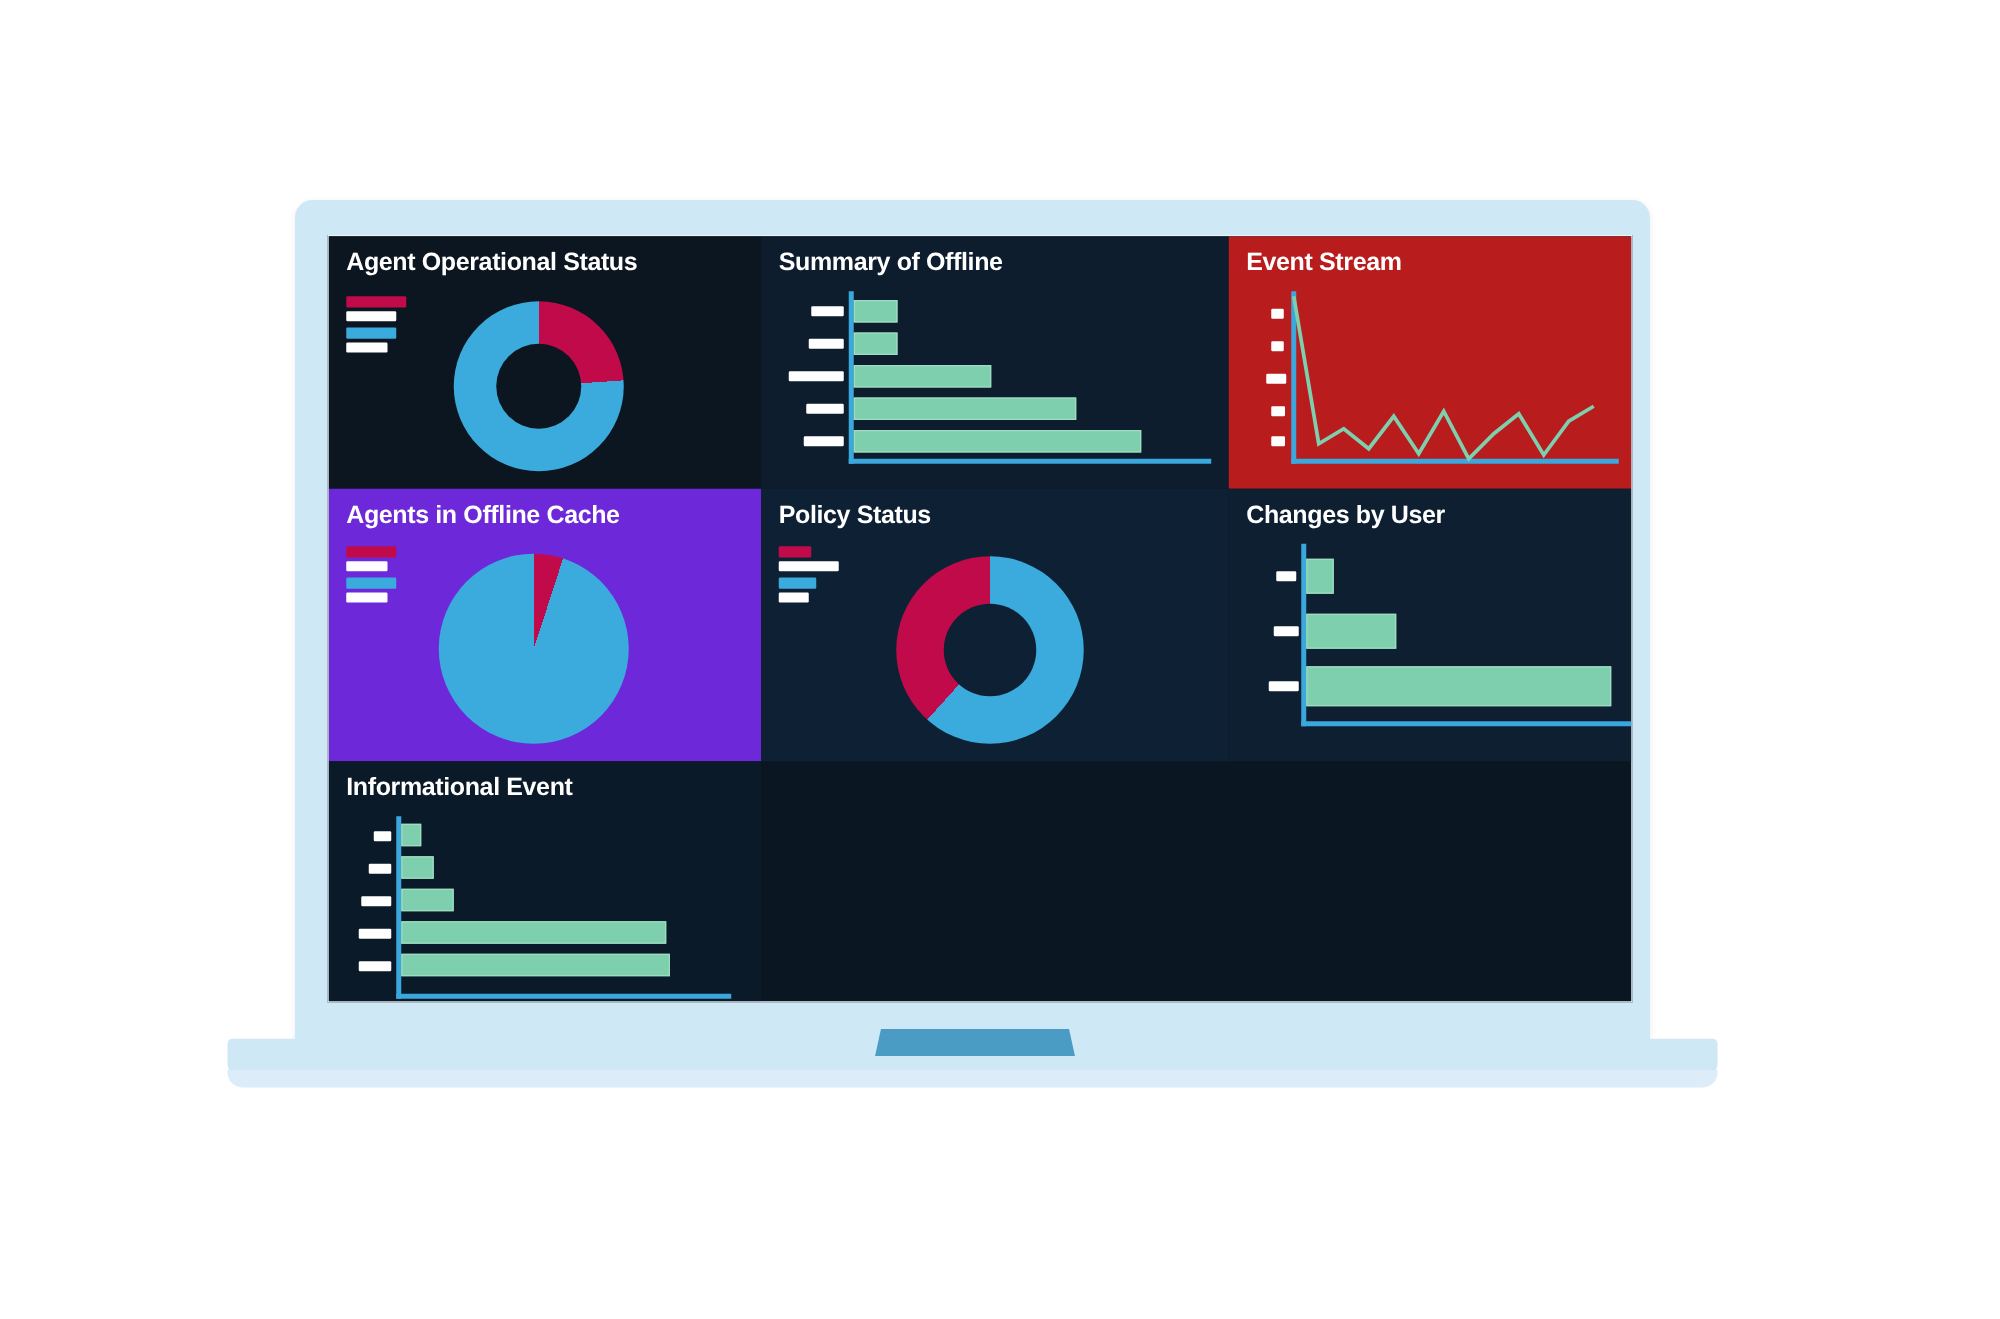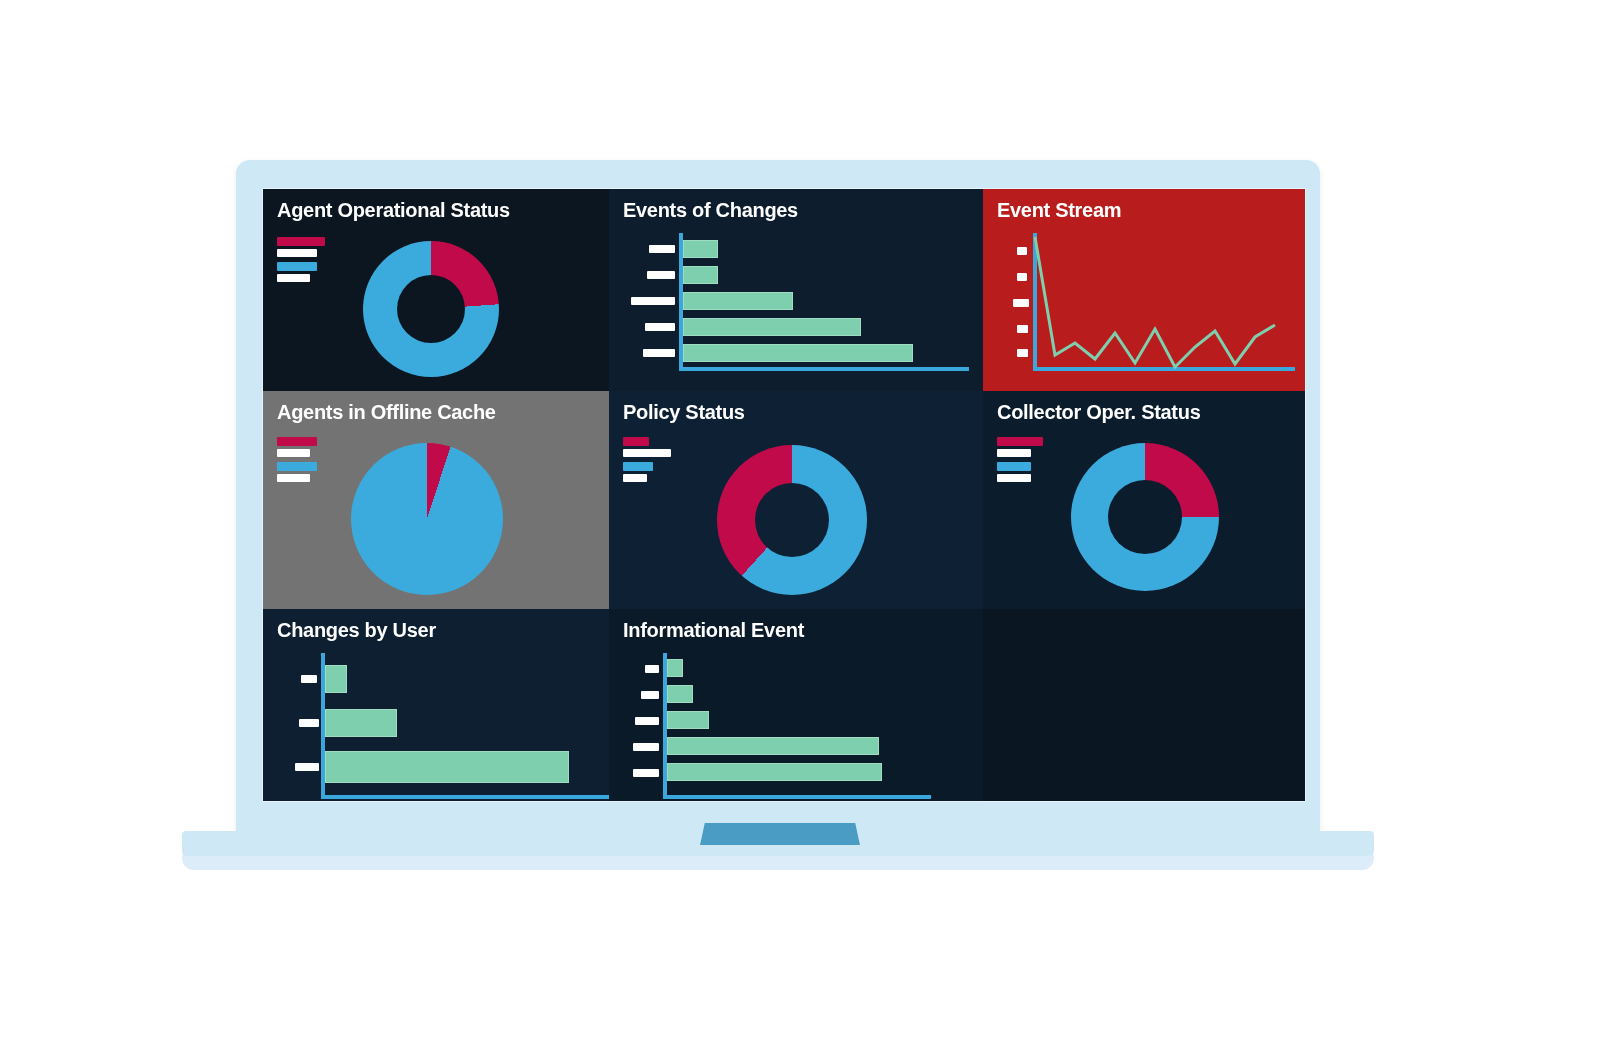--- a/index.html
+++ b/index.html
@@ -38,21 +38,21 @@
   .grid{
     position:absolute;left:0;top:0;width:1042px;height:612px;
     display:grid;
     grid-template-columns:346px 374px 322px;
     grid-template-rows:202px 218px 192px;
   }
   .panel{position:relative;overflow:hidden;padding:0;}
   .c0{background:#0b1620;}
   .c1{background:#0d1d2e;}
   .c2{background:#b91c1c;}
-  .r1.c0{background:#737373;}
+  .r1.c0{background:#6d28d9;}
   .r1.c1{background:#0e2134;}
   .r1.c2{background:#0b1c2c;}
   .r2.c0{background:#0b1825;}
   .r2.c1{background:#0d1f30;text-align:center;}
   .r2.c2{background:#0a1a29;}
 
   .panel-title{
     position:absolute;left:14px;top:10px;
     color:#ffffff;font-size:20px;font-weight:bold;
     letter-spacing:-.3px;white-space:nowrap;
@@ -111,21 +111,21 @@
           <span class="lg-bar" style="width:33px;background:#ffffff;height:8px;"></span>
         </div>
         <div style="position:absolute;left:100px;top:52px;width:136px;height:136px;">
           <div class="donut" style="left:0;top:0;width:136px;height:136px;
                background:conic-gradient(#c10a4a 0deg 86deg,#3aabdc 86deg 360deg);"></div>
           <div class="donut-hole" style="left:34px;top:34px;width:68px;height:68px;background:#0b1620;"></div>
         </div>
       </div>
 
       <div class="panel r0 c1">
-        <div class="panel-title">Events of Changes</div>
+        <div class="panel-title">Summary of Offline</div>
         <div class="barchart" style="left:14px;top:44px;width:350px;height:140px;">
           <div class="axis-y" style="left:56px;height:138px;"></div>
           <div class="axis-x" style="left:56px;top:134px;width:290px;"></div>
 
           <div class="tick" style="left:26px;top:12px;width:26px;"></div>
           <div class="bar" style="left:60px;top:7px;width:35px;height:18px;"></div>
 
           <div class="tick" style="left:24px;top:38px;width:28px;"></div>
           <div class="bar" style="left:60px;top:33px;width:35px;height:18px;"></div>
 
@@ -178,34 +178,20 @@
           <span class="lg-bar" style="width:30px;background:#3aabdc;margin-top:5px;"></span>
           <span class="lg-bar" style="width:24px;background:#ffffff;height:8px;"></span>
         </div>
         <div style="position:absolute;left:108px;top:54px;width:150px;height:150px;">
           <div class="donut" style="left:0;top:0;width:150px;height:150px;
                background:conic-gradient(#3aabdc 0deg 222deg,#c10a4a 222deg 360deg);"></div>
           <div class="donut-hole" style="left:38px;top:38px;width:74px;height:74px;background:#0e2134;"></div>
         </div>
       </div>
 
-      <div class="panel r1 c2">
-        <div class="panel-title">Collector Oper. Status</div>
-        <div class="legend" style="top:46px;">
-          <span class="lg-bar" style="width:46px;background:#c10a4a;"></span>
-          <span class="lg-bar" style="width:34px;background:#ffffff;height:8px;"></span>
-          <span class="lg-bar" style="width:34px;background:#3aabdc;margin-top:5px;"></span>
-          <span class="lg-bar" style="width:34px;background:#ffffff;height:8px;"></span>
-        </div>
-        <div style="position:absolute;left:88px;top:52px;width:148px;height:148px;">
-          <div class="donut" style="left:0;top:0;width:148px;height:148px;
-               background:conic-gradient(#c10a4a 0deg 90deg,#3aabdc 90deg 360deg);"></div>
-          <div class="donut-hole" style="left:37px;top:37px;width:74px;height:74px;background:#0b1c2c;"></div>
-        </div>
-      </div>
 
 
       <div class="panel r2 c1">
         <div class="panel-title">Changes by User</div>
         <div class="barchart" style="left:14px;top:44px;width:350px;height:150px;">
           <div class="axis-y" style="left:44px;height:146px;"></div>
           <div class="axis-x" style="left:44px;top:142px;width:300px;"></div>
 
           <div class="tick" style="left:24px;top:22px;width:16px;"></div>
           <div class="bar" style="left:48px;top:12px;width:22px;height:28px;"></div>

